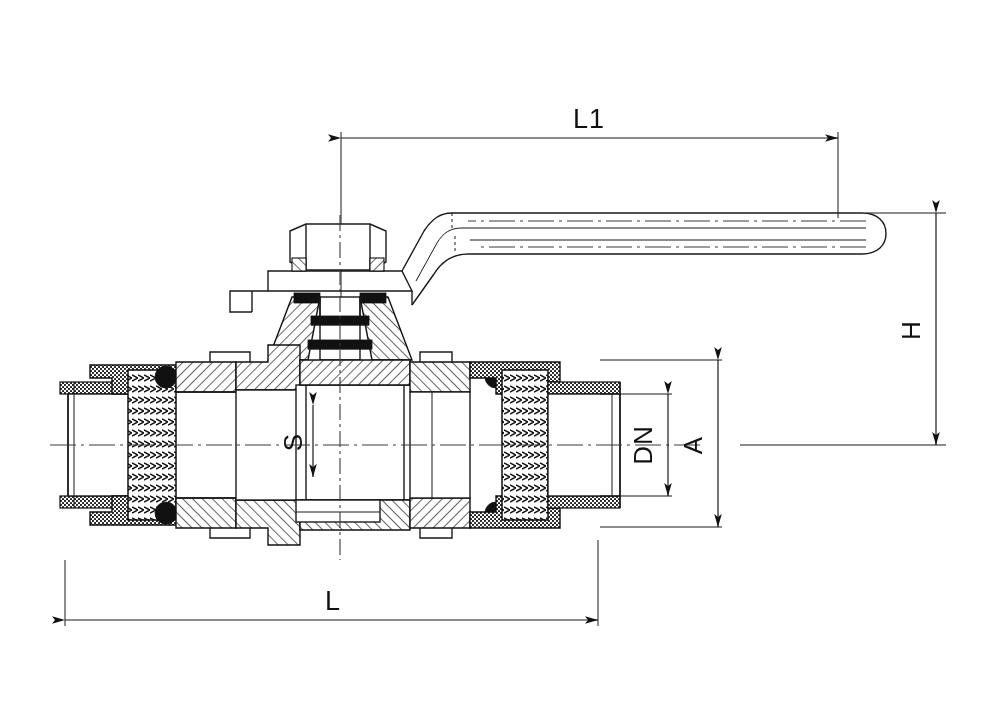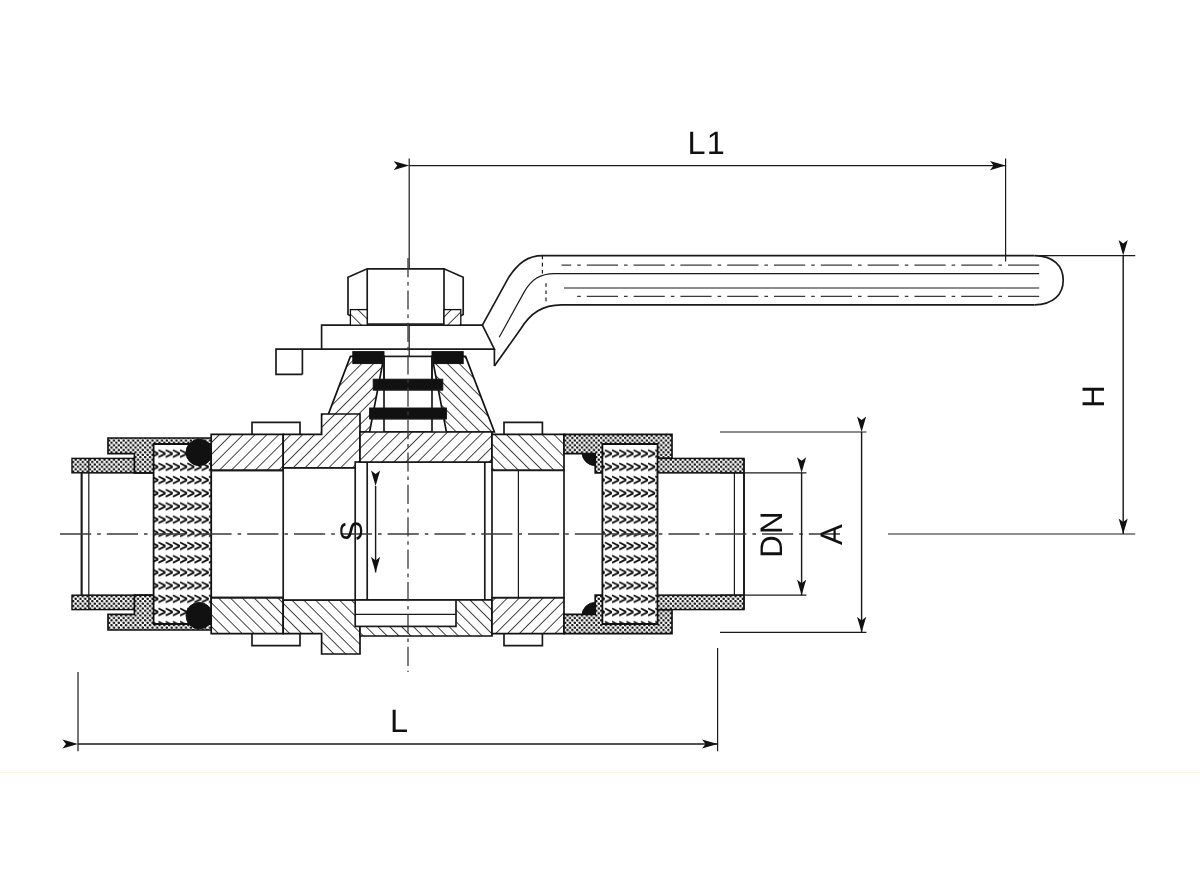--- a/index.html
+++ b/index.html
@@ -3,22 +3,22 @@
 <meta charset="utf-8">
 <style>
   html, body {
     margin: 0;
     padding: 0;
     background: #ffffff;
   }
   #canvas-wrap {
     position: relative;
     width: 1000px;
-    height: 644px;
-    background: #fde047;
+    height: 728px;
+    background: #0369a1;
     overflow: hidden;
     font-family: "Liberation Sans", sans-serif;
   }
   svg#drawing {
     position: absolute;
     left: 0;
     top: 0;
     width: 1000px;
     height: 728px;
   }

